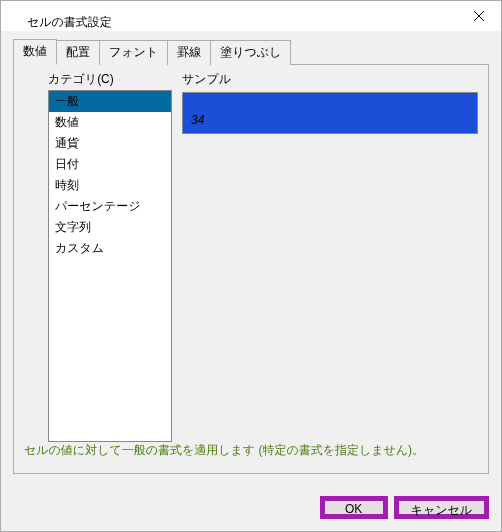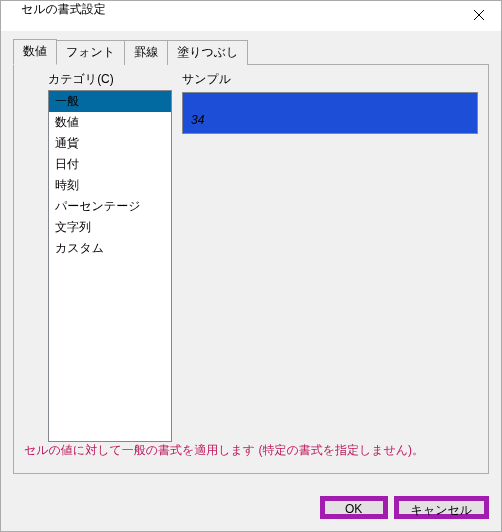--- a/index.html
+++ b/index.html
@@ -14,23 +14,23 @@
     width: 502px;
     height: 532px;
     border: 1px solid #aaa;
     background: #fff;
     display: flex;
     flex-direction: column;
   }
   .titlebar {
     height: 30px;
     display: flex;
-    align-items: flex-start;
+    align-items: flex-end;
     justify-content: space-between;
-    padding-left: 20px;
+    padding-left: 26px;
     font-size: 12px;
     color: #000;
     background: #fff;
   }
   .titlebar .title { flex: 1; }
   .close-btn {
     width: 45px;
     height: 29px;
     display: flex;
     align-items: center;
@@ -105,21 +105,21 @@
     background: #1d4ed8;
     padding: 20px 8px;
     height: 26px;
     line-height: 14px;
     margin-bottom: 4px;
     margin-top: 2px;
     font-style: italic;
   }
   .desc {
     margin-bottom: 4px;
-    color: #be185d;
+    color: #4d7c0f;
   }
   .footer {
     display: flex;
     justify-content: flex-end;
     gap: 6px;
     padding: 10px 12px 12px 0;
     background: #f0f0f0;
   }
   .btn {
     min-width: 68px;
@@ -144,20 +144,21 @@
             <line x1="0" y1="0" x2="10" y2="10" stroke="#000" stroke-width="1"></line>
             <line x1="10" y1="0" x2="0" y2="10" stroke="#000" stroke-width="1"></line>
           </svg>
       </span>
     </div>
   </div>
 
   <div class="body">
     <div class="tabs-row" id="tabs-row">
         <div class="tab active">数値</div>
+        <div class="tab">配置</div>
         <div class="tab">フォント</div>
         <div class="tab">罫線</div>
         <div class="tab">塗りつぶし</div>
       </div>
 
     <div class="tab-panel">
       <div class="upper">
         <div class="cat-col">
           <div class="label">カテゴリ(C)</div>
           <div class="listbox" id="category-list">

